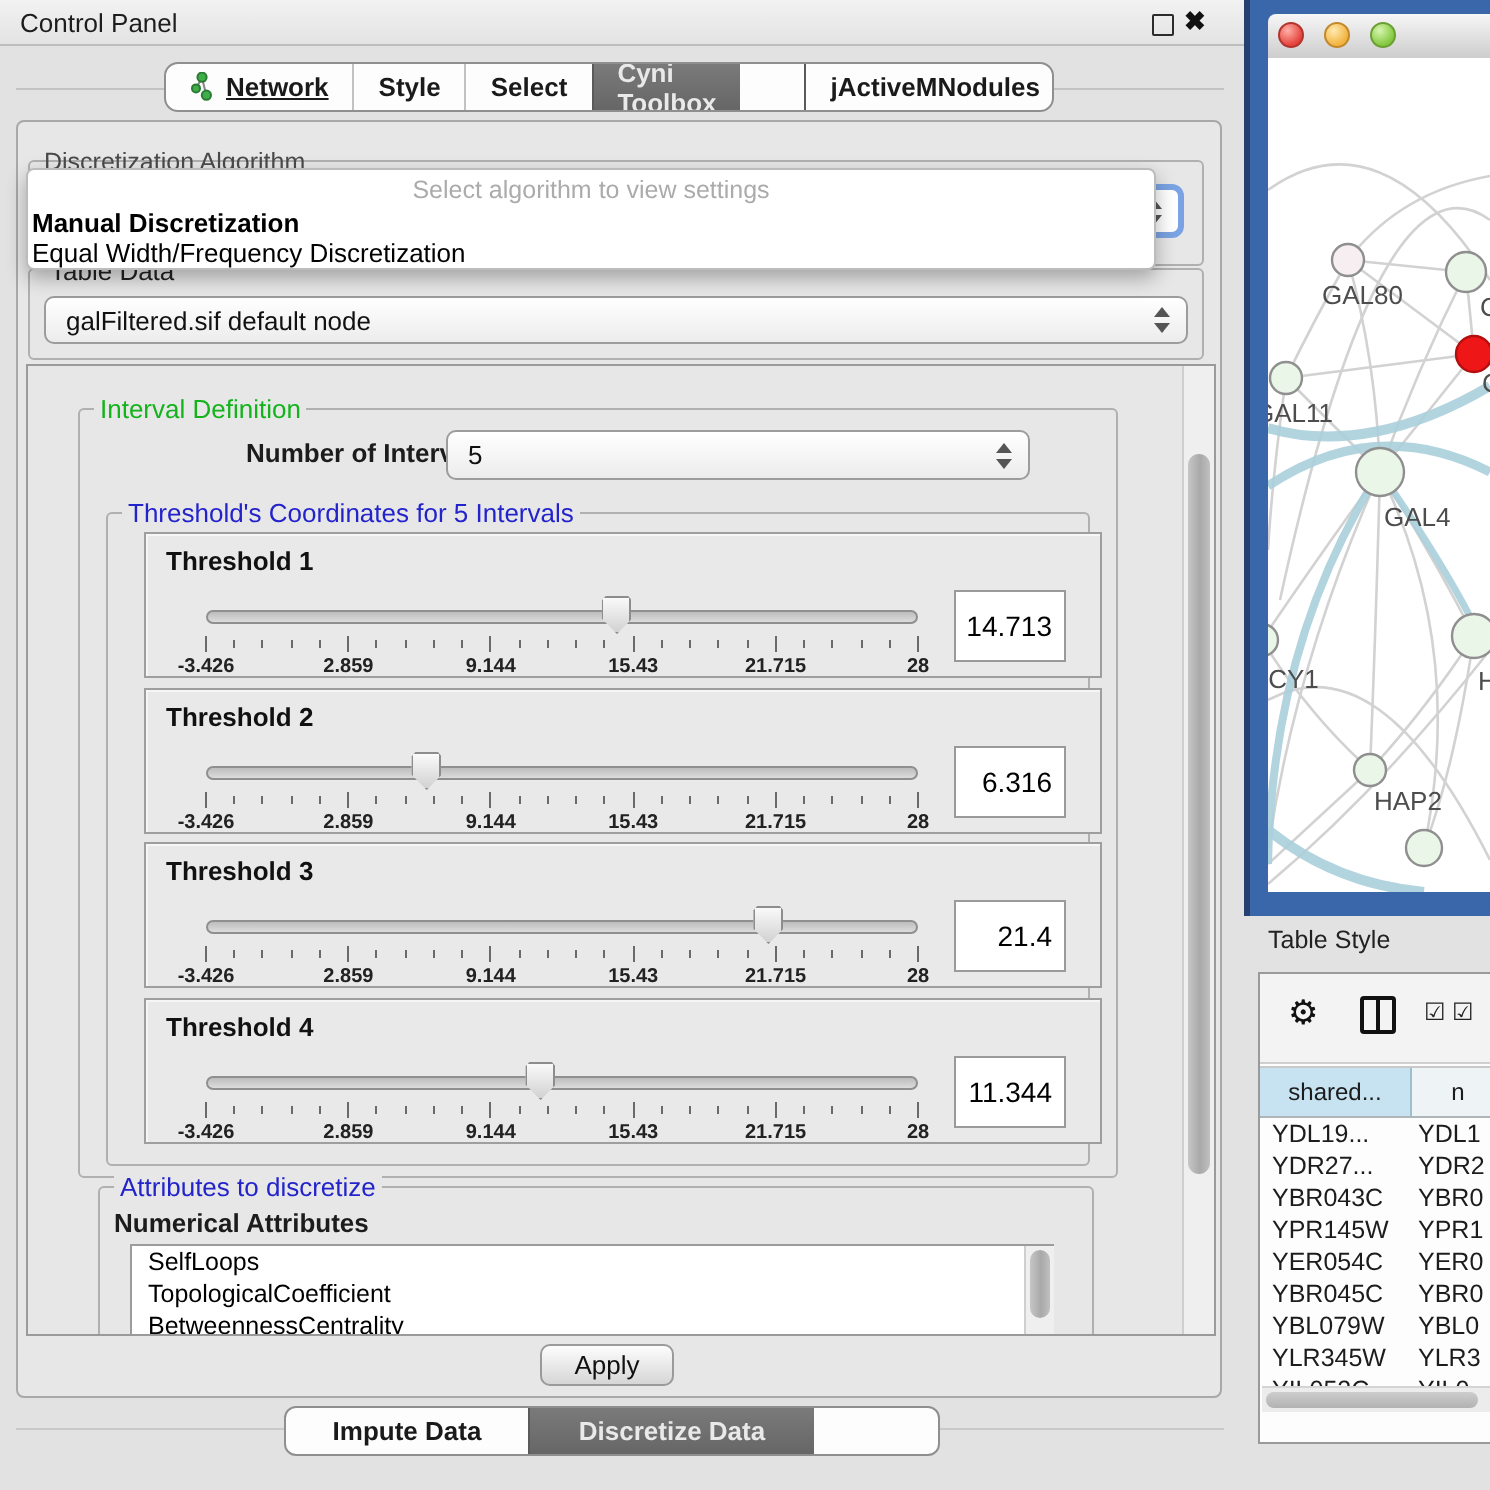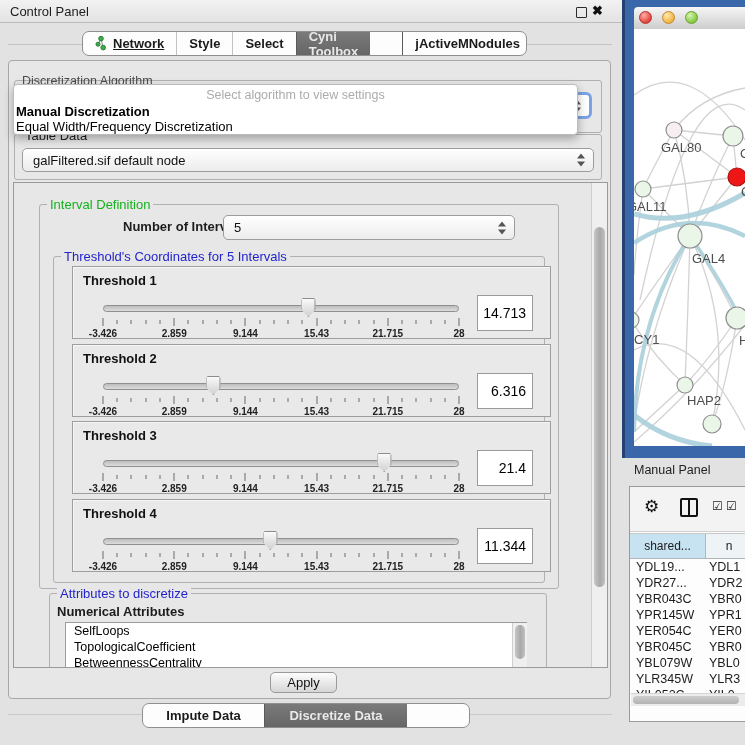--- a/index.html
+++ b/index.html
@@ -377,21 +377,21 @@
   </div>
 
   <div class="vscroll" style="right:0;top:0;width:15px;height:484px;">
     <div class="vthumb" style="top:44px;height:360px;"></div>
   </div>
 </div>
 
 <div class="abs apply-btn">Apply</div>
 
 <div class="abs btabline"></div>
-<div class="abs segbar" style="left:142px;top:703px;width:328px;">
+<div class="abs segbar" style="left:142px;top:703px;width:328px;border-radius:6px;">
   <span class="seg" style="width:97px;">Impute Data</span>
   <span class="seg seg-dark" style="width:118px;">Discretize Data</span>
 </div>
 
 <div class="abs netwin">
   <div class="net-titlebar">
     <div class="tl tl-red"></div>
     <div class="tl tl-yellow"></div>
     <div class="tl tl-green"></div>
   </div>
@@ -447,21 +447,21 @@
           <text x="739" y="345" class="nodelabel">H</text>
           <circle cx="685" cy="385" r="8" fill="#eaf6e8" stroke="#8f8f8f" stroke-width="1.2"></circle>
           <text x="687" y="405" class="nodelabel">HAP2</text>
           <circle cx="712" cy="424" r="9" fill="#eaf6e8" stroke="#8f8f8f" stroke-width="1.2"></circle>
         </g>
     </svg>
   </div>
 </div>
 
 <div class="abs tp-area"></div>
-<div class="abs tp-title">Manual Panel</div>
+<div class="abs tp-title">Table Style</div>
 <div class="abs tp-box">
   <div class="tp-toolbar">
     <span class="gear">⚙</span>
     <span class="colicon"></span>
     <span class="chk" style="left:82px;">☑</span>
     <span class="chk" style="left:96px;">☑</span>
   </div>
   <div class="thead">
     <div class="th1">shared...</div>
     <div class="th2">n</div>

